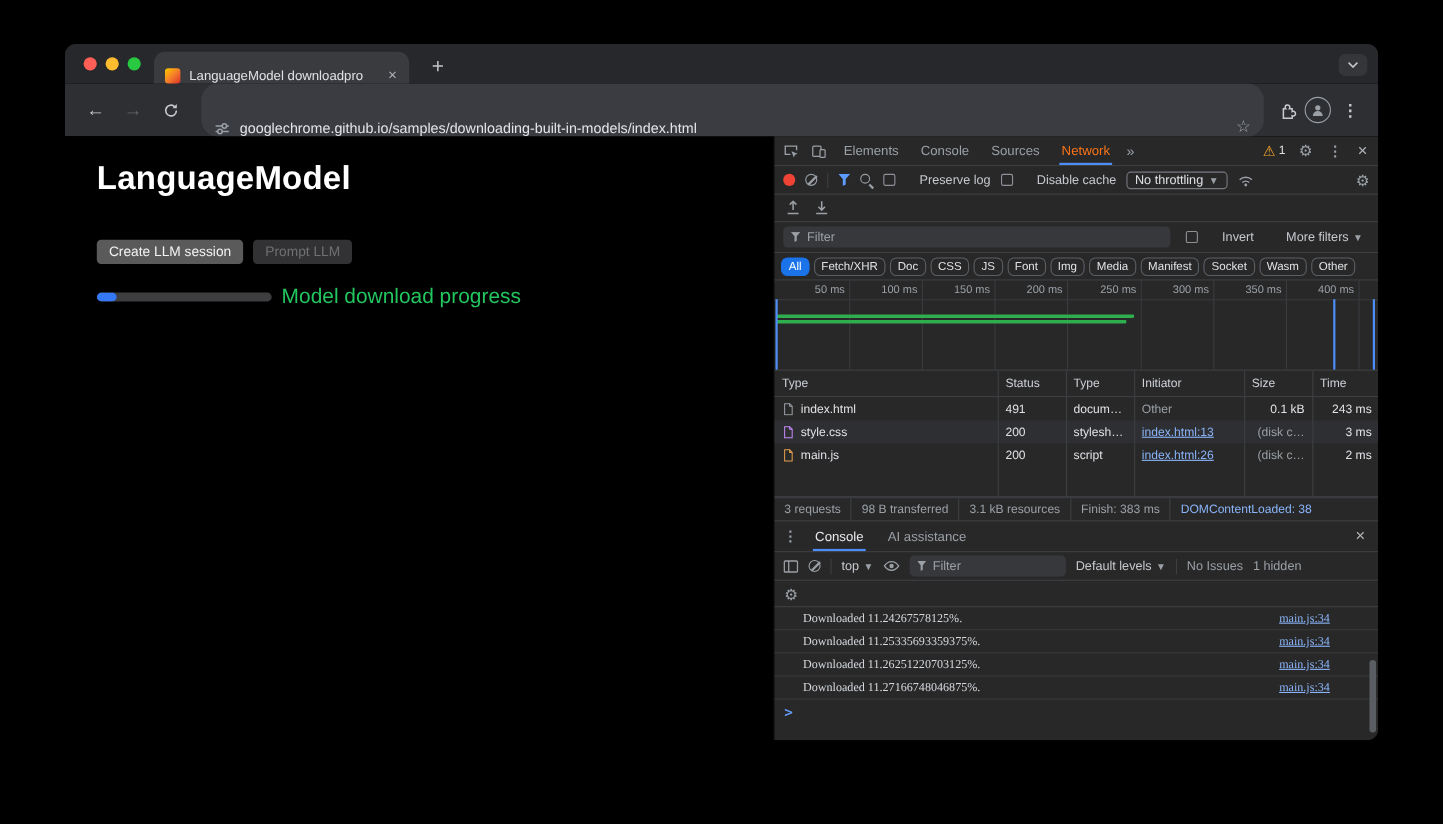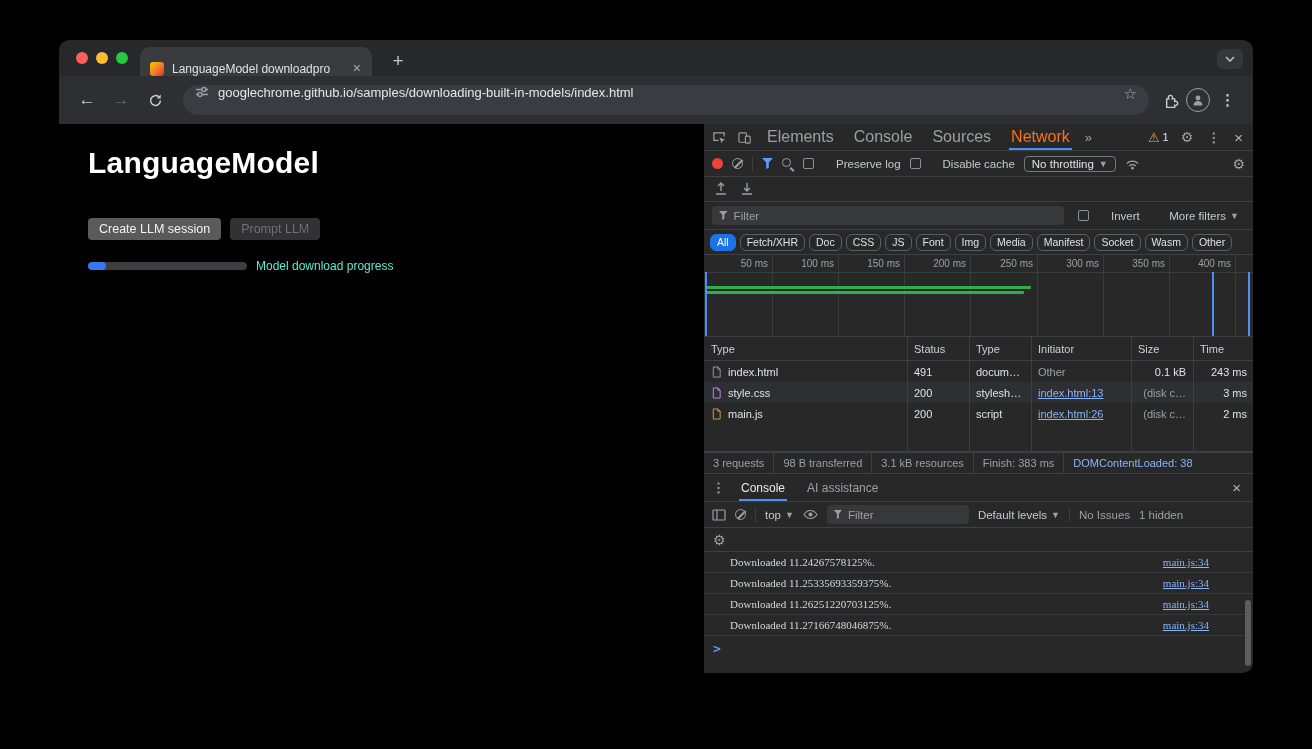--- a/index.html
+++ b/index.html
@@ -20,50 +20,50 @@
   .favicon{width:14px;height:14px;border-radius:3px;background:linear-gradient(135deg,#fbbc04 10%,#f4772c 55%,#d93025 100%);flex:none}
   .tab-title{flex:1;margin:0 6px 0 8px;font-size:12px;color:#dfe1e5;white-space:nowrap;overflow:hidden}
   .tab-close{color:#a9adb2;font-size:14px;line-height:1;padding:1px 3px;border-radius:4px}
   .newtab{position:absolute;left:325px;top:7px;width:28px;height:28px;color:#c0c3c7;font-size:19px;display:flex;align-items:center;justify-content:center}
   .tabsearch{position:absolute;right:10px;top:9px;width:26px;height:20px;border-radius:6px;background:#35363a;display:flex;align-items:center;justify-content:center}
 
   
   .toolbar{height:48px;background:var(--toolbar);display:flex;align-items:center;padding:0 14px;gap:6px}
   .navic{width:28px;height:28px;display:flex;align-items:center;justify-content:center;font-size:17px;color:#c7cace;flex:none}
   .navic.disabled{color:#63656a}
-  .urlbar{flex:1;height:30px;margin:0 8px;background:var(--pill);border-radius:15px;display:flex;align-items:flex-start;padding:0 12px;gap:9px;min-width:0}
+  .urlbar{flex:1;height:48px;margin:0 8px;background:var(--pill);border-radius:15px;display:flex;align-items:flex-end;padding:0 12px;gap:9px;min-width:0}
   .url-text{flex:1;font-size:13px;color:#e4e6e9;white-space:nowrap;overflow:hidden}
   .star{color:#a3a8ad;font-size:15px}
   .avatar{width:24px;height:24px;border-radius:50%;border:1.6px solid #9aa0a6;display:flex;align-items:center;justify-content:center;flex:none}
   .menu-dots{color:#c7cace;font-size:15px;font-weight:bold;padding:0 4px}
 
   
   .content{display:flex;height:549px;background:#000}
   .page{position:relative;width:644px;flex:none;background:#000}
   .page h1{position:absolute;left:29px;top:22px;font-size:30px;font-weight:bold;color:#fff;letter-spacing:.2px}
   .btnrow{position:absolute;left:29px;top:94px;display:flex;gap:9px}
   .pbtn{font-family:"Liberation Sans",sans-serif;font-size:12.5px;border:none;border-radius:4px;padding:4px 11px}
   .pbtn.primary{background:#5a5a5a;color:#f2f2f2}
   .pbtn.disabled{background:#323234;color:#6f7073}
   .progressrow{position:absolute;left:29px;top:135px;display:flex;align-items:center;gap:9px}
   .ptrack{width:159px;height:8px;background:#3e3e41;border-radius:4px;overflow:hidden}
   .pfill{height:100%;background:#3478f6;border-radius:4px}
-  .plabel{font-size:12px;color:#5eead4}
+  .plabel{font-size:19px;color:#22c55e}
 
   
   .devtools{position:relative;flex:1;background:var(--dt-bg);border-left:1px solid #000;overflow:hidden;font-size:11.5px;color:#c5c9cd}
   .dtrow{position:absolute;left:0;right:0;border-bottom:1px solid var(--dt-border);display:flex;align-items:center}
   .ic{display:inline-flex;align-items:center;justify-content:center;flex:none}
   .gear{color:var(--muted);font-size:14px}
   .dotsv{color:var(--muted);font-size:13px;font-weight:bold}
   .xclose{color:#b3b7bb;font-size:15px}
   .vdiv{width:1px;height:14px;background:var(--dt-border);flex:none}
 
   .dt-tabs{top:0;height:27px;gap:2px;padding:0 4px}
-  .dt-tab{height:100%;display:flex;align-items:center;padding:0 9px;font-size:16px;color:var(--muted);position:relative;white-space:nowrap}
+  .dt-tab{height:100%;display:flex;align-items:center;padding:0 9px;font-size:12px;color:var(--muted);position:relative;white-space:nowrap}
   .dt-tab.active{color:#f97316}
   .dt-tab.active::after{content:"";position:absolute;left:7px;right:7px;bottom:0;height:2px;background:#4e8df6}
   .moretabs{color:var(--muted);font-size:13px;padding:0 4px}
   .warnbox{display:flex;align-items:center;gap:3px;margin-left:auto;padding:0 4px}
   .warn-tri{color:var(--warn);font-size:13px}
   .warn-count{color:#dfe1e5;font-size:11px}
 
   .dt-nettb{top:27px;height:26px;gap:9px;padding:0 8px}
   .rec{width:11px;height:11px;border-radius:50%;background:#ee4335}
   .clear-ic{width:11px;height:11px;border:1.5px solid var(--muted);border-radius:50%;position:relative}

